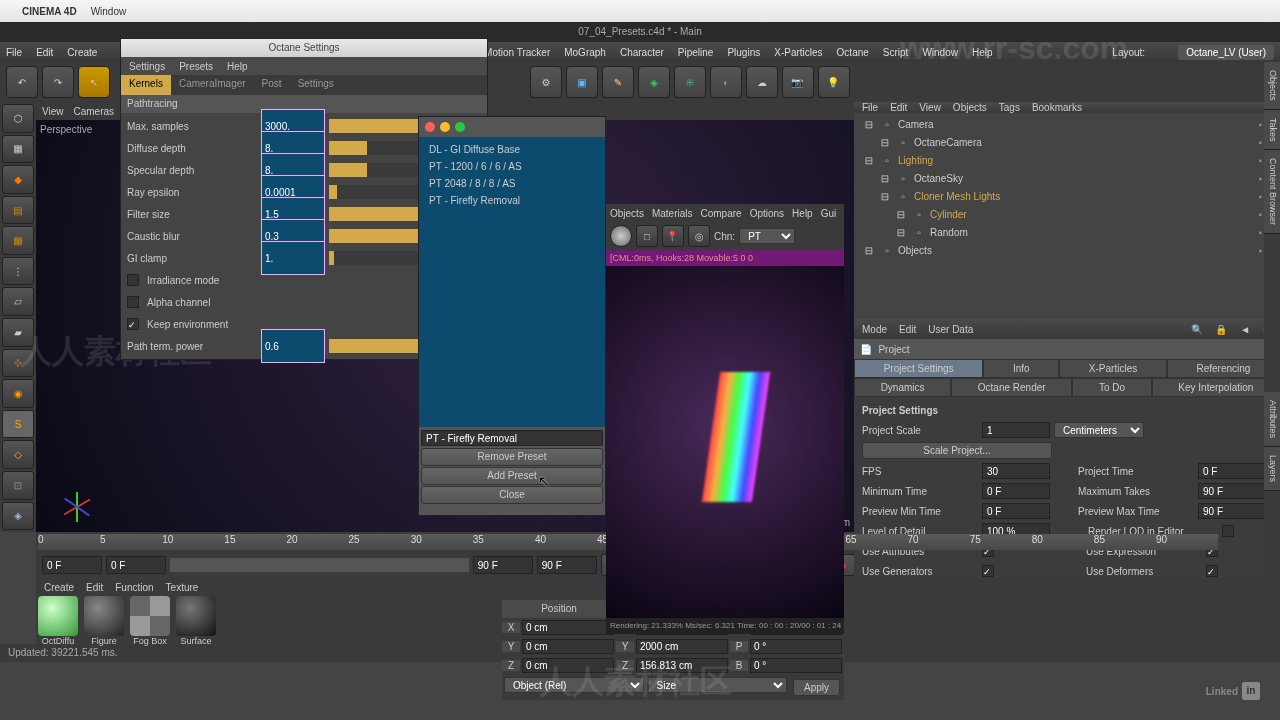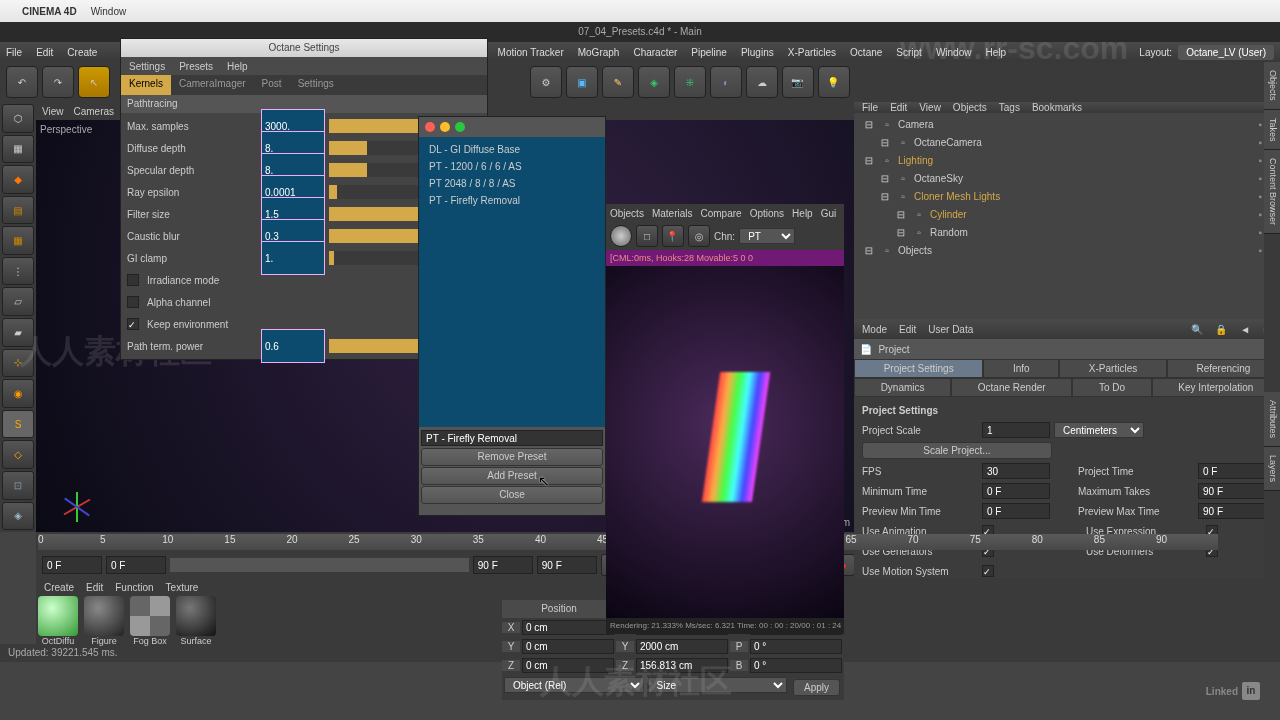--- a/index.html
+++ b/index.html
@@ -3,21 +3,21 @@
 <meta charset="utf-8">
 <style>
 * { margin: 0; padding: 0; box-sizing: border-box; font-family: Arial, sans-serif; font-size: 10px; }
 body { background: #444; color: #ccc; width: 1280px; height: 720px; overflow: hidden; position: relative; }
 .macbar { height: 22px; background: linear-gradient(#f5f5f5,#e5e5e5); display: flex; align-items: center; padding: 0 8px; gap: 14px; color: #333; }
 .macbar .apple { font-size: 12px; }
 .macbar b { font-weight: bold; }
 .titlebar { height: 20px; background: #2a2a2a; text-align: center; line-height: 20px; color: #aaa; font-size: 10px; }
 .menubar { height: 20px; background: linear-gradient(#4a4a4a,#383838); display: flex; align-items: center; padding: 0 6px; gap: 14px; color: #ddd; font-size: 10px; }
 .menubar .layout { margin-left: auto; display: flex; align-items: center; gap: 6px; text-align: center; }
-.layout-btn { background: #555; padding: 2px 8px; border-radius: 3px; color:#fff; }
+.layout-btn { background: #555; padding: 2px 8px; border-radius: 3px; color:#fff;margin-left:27px; }
 .toolbar { height: 40px; background: #3a3a3a; display: flex; align-items: center; padding: 0 6px; gap: 4px; position: relative; }
 .tool-btn { width: 32px; height: 32px; background: linear-gradient(#555,#444); border: 1px solid #222; border-radius: 4px; display:flex; align-items:center; justify-content:center; }
 .main { display: flex; height: 430px; position: relative; }
 .left-tools { width: 36px; background: #3a3a3a; display: flex; flex-direction: column; gap: 2px; padding: 2px; }
 .lt-btn { width: 32px; height: 32px; background: linear-gradient(#555,#3a3a3a); border: 1px solid #222; border-radius: 3px; display:flex;align-items:center;justify-content:center; }
 .viewport { flex: 1; background: #1a1a2a; position: relative; }
 .vp-menu { height: 18px; background: #3a3a3a; display: flex; gap: 10px; padding: 0 6px; align-items: center; color:#ccc; font-size:10px; }
 .vp-body { height: 412px; background: radial-gradient(circle at 60% 40%, #332244, #0a0a15); position: relative; overflow: hidden; }
 .grid-text { position: absolute; bottom: 4px; right: 4px; color: #aaa; font-size:10px; }
 .axis { position: absolute; left: 40px; bottom: 40px; }
@@ -341,23 +341,30 @@
               <input class="num-in" value="90 F" style="">
             </div>
             <div class="prow">
               <span class="lab">Preview Min Time</span>
               <input class="num-in" value="0 F" style="">
               <span style="width:20px"></span>
               <span class="lab" style="width:116px">Preview Max Time</span>
               <input class="num-in" value="90 F" style="">
             </div>
           </div>
+        <div class="prow">
+          <span class="lab">Level of Detail</span>
+          <input class="num-in" value="100 %" style="">
+          <span style="width:30px"></span>
+          <span class="lab" style="width:130px">Render LOD in Editor</span>
+          <span class="chk"></span>
+        </div>
         <div id="attr-bools">
             <div class="prow">
-              <span class="lab">Use Animation</span>
+              <span class="lab">Use Attributes</span>
               <span class="chk on"></span>
               <span style="width:84px"></span>
               <span class="lab" style="width:116px">Use Expression</span>
               <span class="chk on"></span>
             </div>
             <div class="prow">
               <span class="lab">Use Generators</span>
               <span class="chk on"></span>
               <span style="width:84px"></span>
               <span class="lab" style="width:116px">Use Deformers</span>

